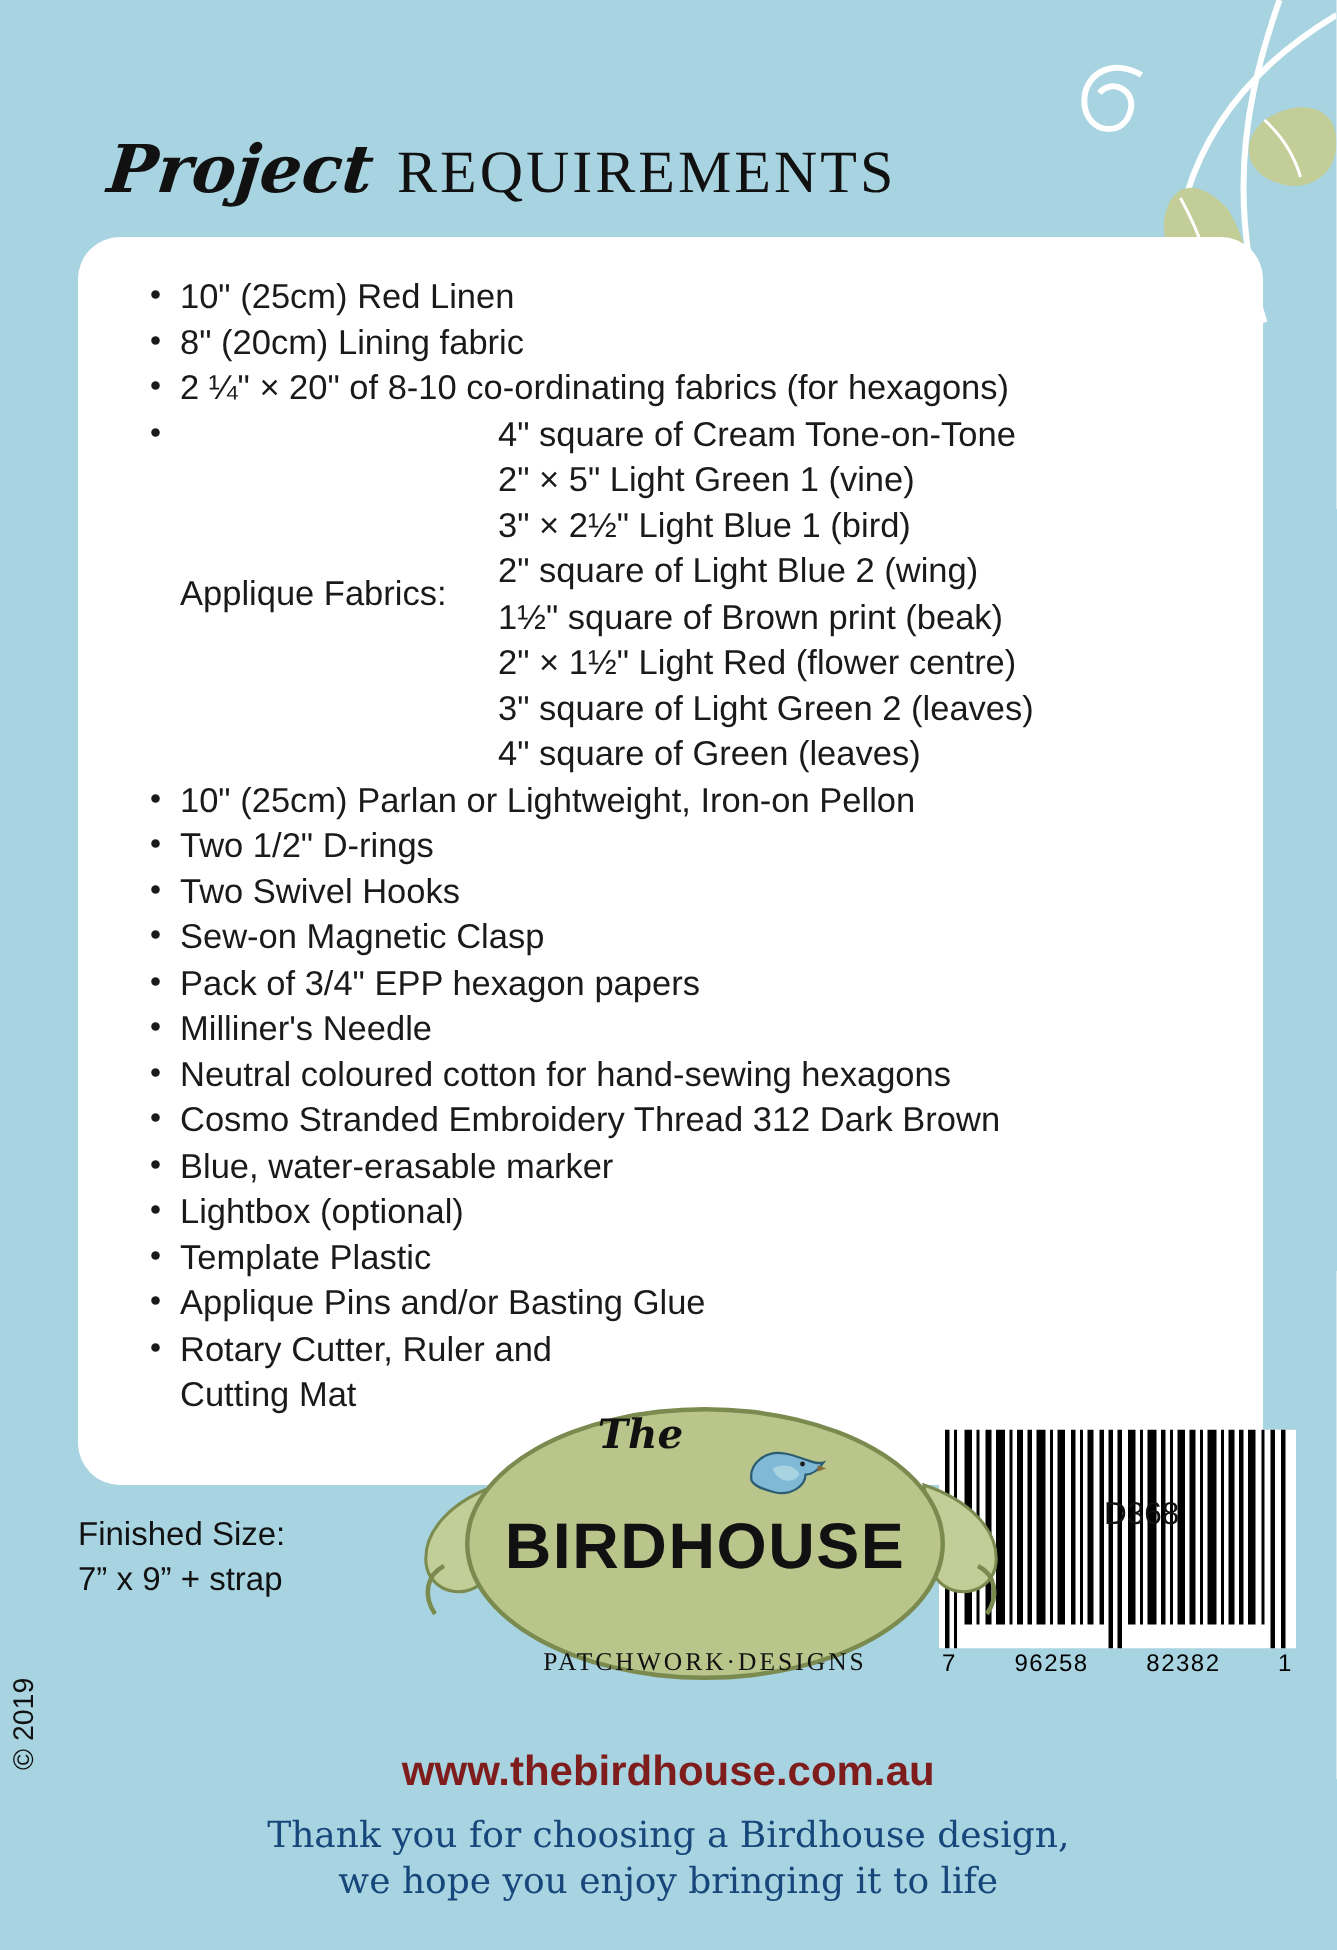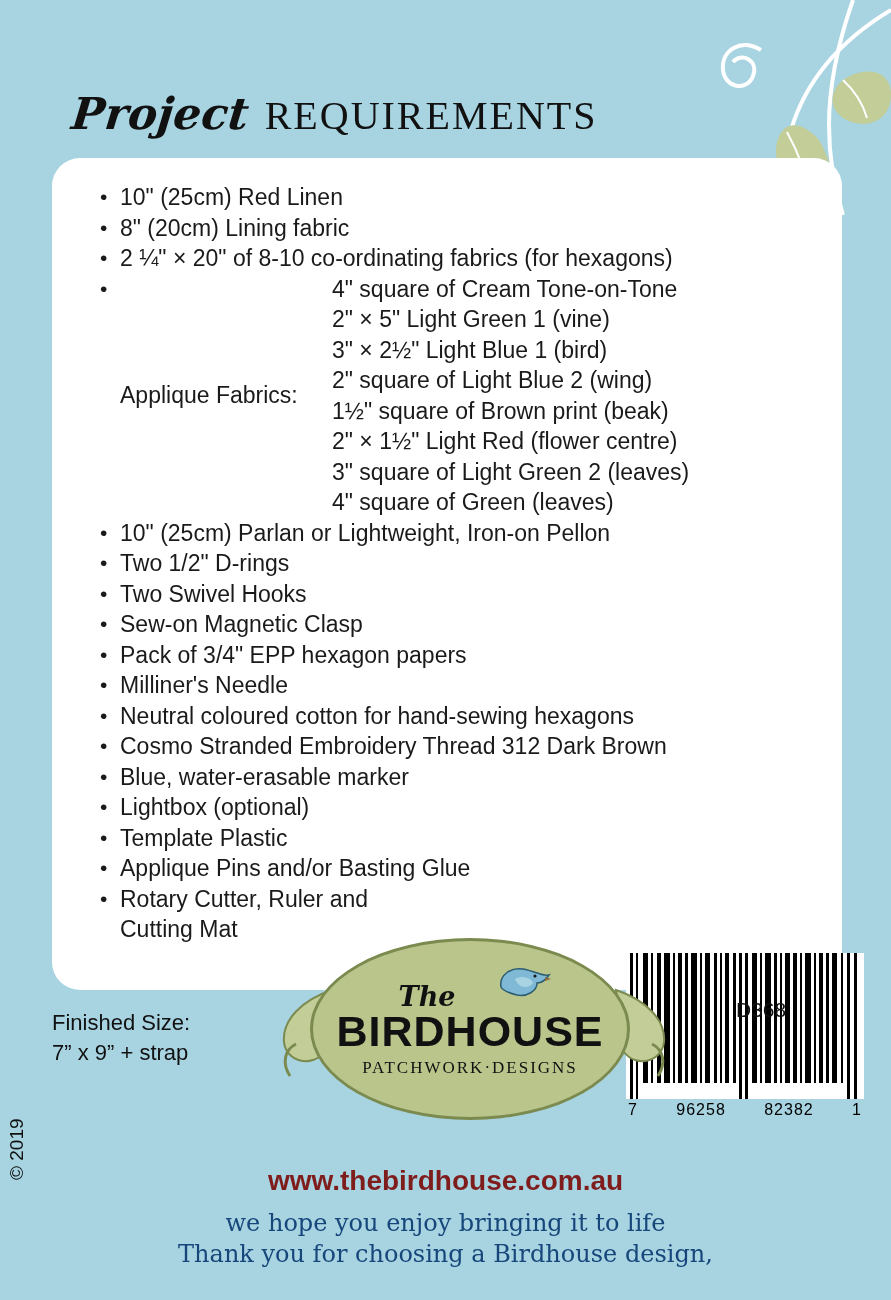--- a/index.html
+++ b/index.html
@@ -135,20 +135,21 @@
     width: 320px;
     height: 182px;
     border-radius: 50%;
     background: #b9c58b;
     border: 3px solid #7b8a4e;
     display: flex;
     flex-direction: column;
     align-items: center;
     justify-content: center;
     box-sizing: border-box;
+    gap: 40px;
   }
   .logo-the {
     font-family: "DejaVu Serif", serif;
     font-style: italic;
     font-weight: bold;
     font-size: 27px;
     color: #111;
     margin-bottom: -4px;
     margin-right: 86px;
   }
@@ -426,19 +427,19 @@
   <div class="finished">
     <div>Finished Size:</div>
     <div>7” x 9” + strap</div>
   </div>
 
   <div class="pattern-code">D368</div>
 
   <div class="website">www.thebirdhouse.com.au</div>
 
   <div class="thanks">
+    <div>Thank you for choosing a Birdhouse design,</div>
     <div>we hope you enjoy bringing it to life</div>
-    <div>Thank you for choosing a Birdhouse design,</div>
   </div>
 
   <div class="copyright">© 2019</div>
 
 </div>
 
 </body></html>

